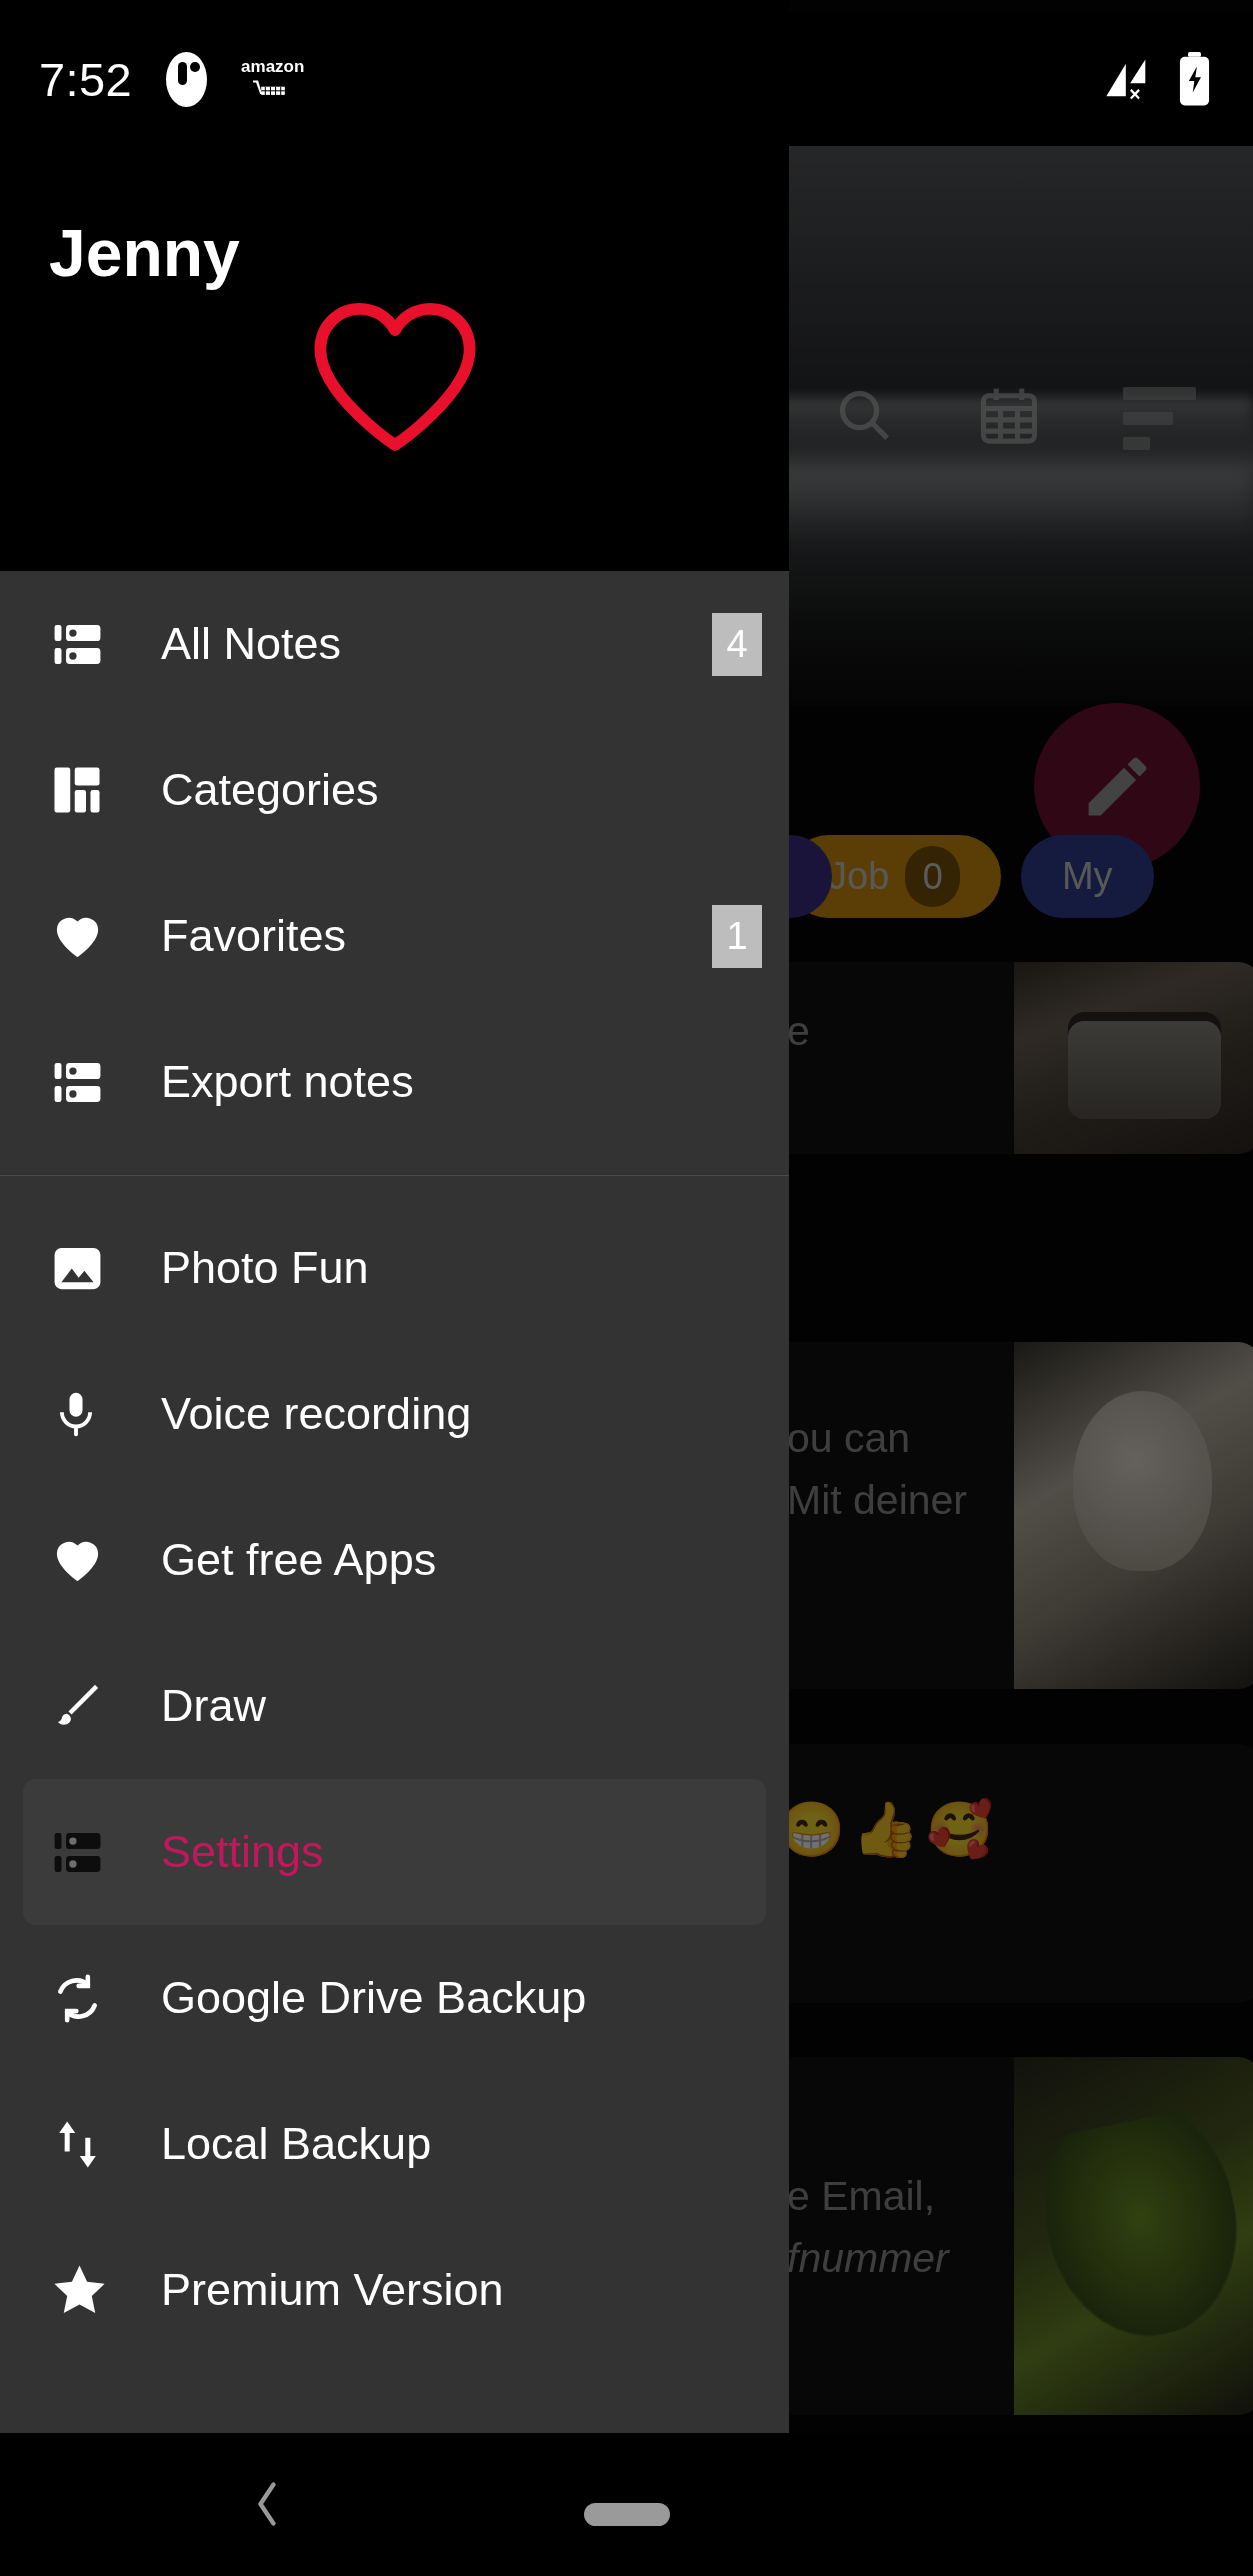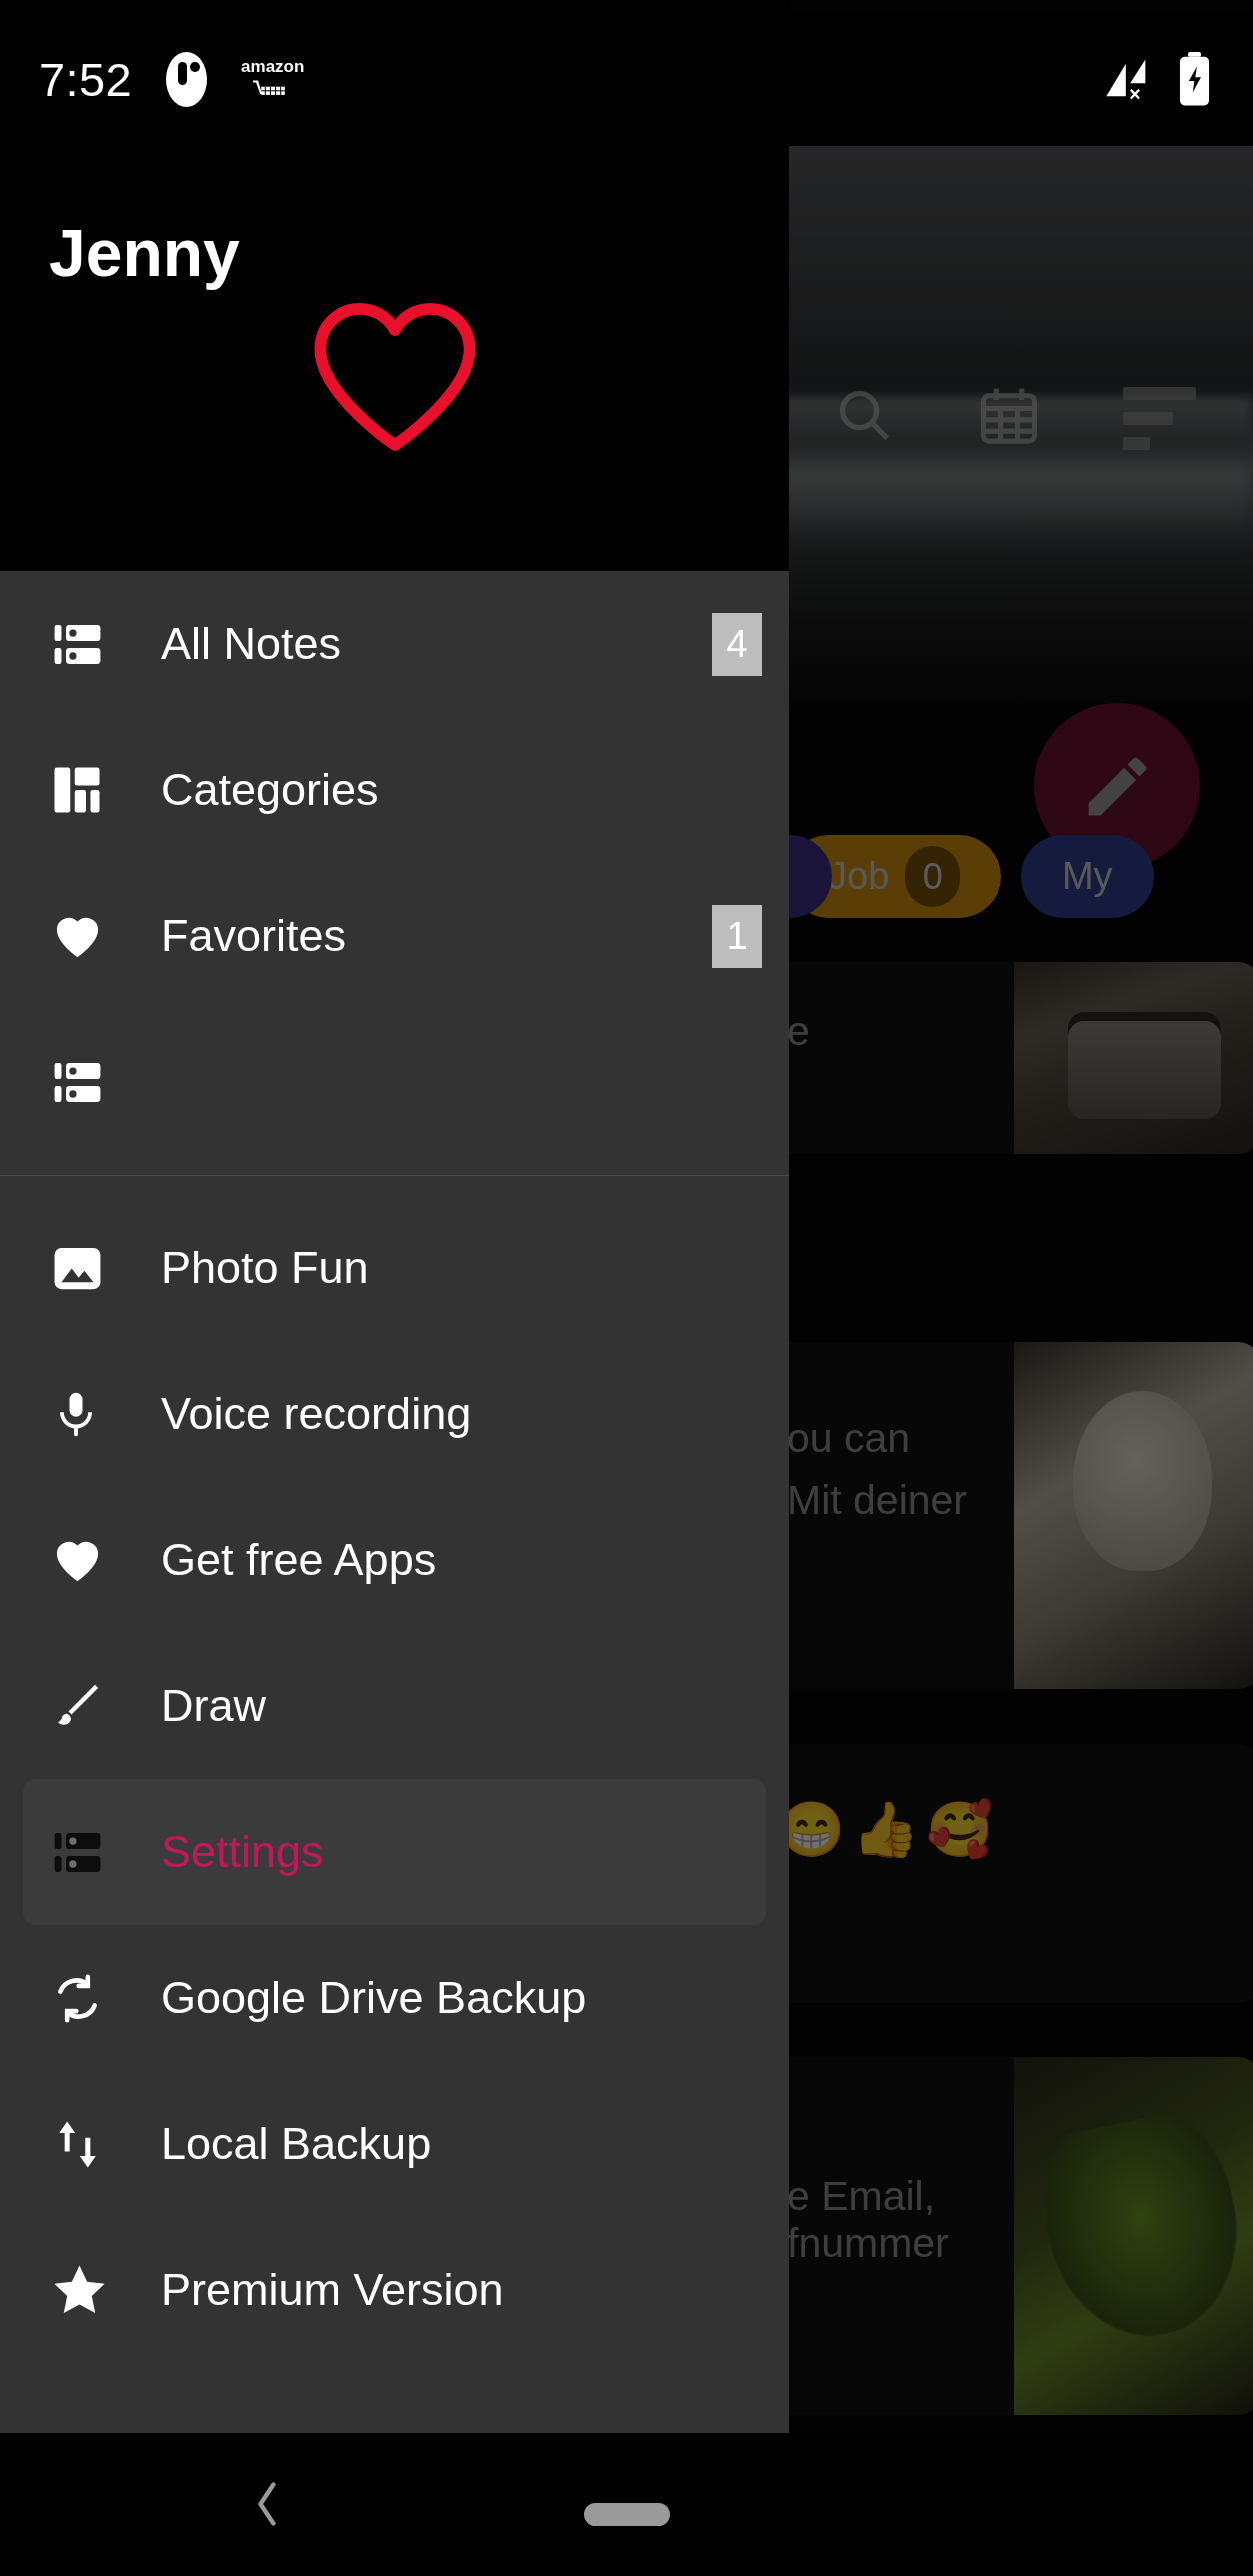--- a/index.html
+++ b/index.html
@@ -215,21 +215,21 @@
       <div class="note-text" style="top:132px;">Mit deiner</div>
       <div class="note-photo ph-dog"></div>
     </div>
 
     <div class="note-card" style="top:1744px; height:259px;">
       <div class="emoji-row" style="top:54px;">😁👍🥰</div>
     </div>
 
     <div class="note-card" style="top:2057px; height:358px;">
       <div class="note-text" style="top:113px;">e Email,</div>
-      <div class="note-text" style="top:160px;">fnummer</div>
+      <div class="note-text" style="top:175px;font-style:italic;">fnummer</div>
       <div class="note-photo ph-leaf"></div>
     </div>
 
     <div class="dim-veil"></div>
   </div>
 
   <div id="status-bar">
     <div class="sb-left">
       <div id="status-time">7:52</div>
       <div class="oval-icon"></div>
@@ -319,20 +319,21 @@
         <div class="mi-icon">
           <svg width="55" height="55" viewBox="0 0 24 24" fill="#fff">
             <rect x="2" y="3.5" width="3" height="7" rx="1"></rect>
             <rect x="7" y="3.5" width="15" height="7" rx="1.5"></rect>
             <circle cx="10" cy="7" r="1.6" fill="#333"></circle>
             <rect x="2" y="13.5" width="3" height="7" rx="1"></rect>
             <rect x="7" y="13.5" width="15" height="7" rx="1.5"></rect>
             <circle cx="10" cy="17" r="1.6" fill="#333"></circle>
           </svg>
         </div>
+        <div class="mi-label">Export notes</div>
       </div>
 
       <div class="menu-divider"></div>
 
       <div class="menu-item">
         <div class="mi-icon">
           <svg width="55" height="55" viewBox="0 0 24 24" fill="#fff">
             <rect x="2" y="3" width="20" height="18" rx="3"></rect>
             <path d="M5 18l4.5-6 3 4 2.5-3L19 18H5z" fill="#333"></path>
           </svg>

